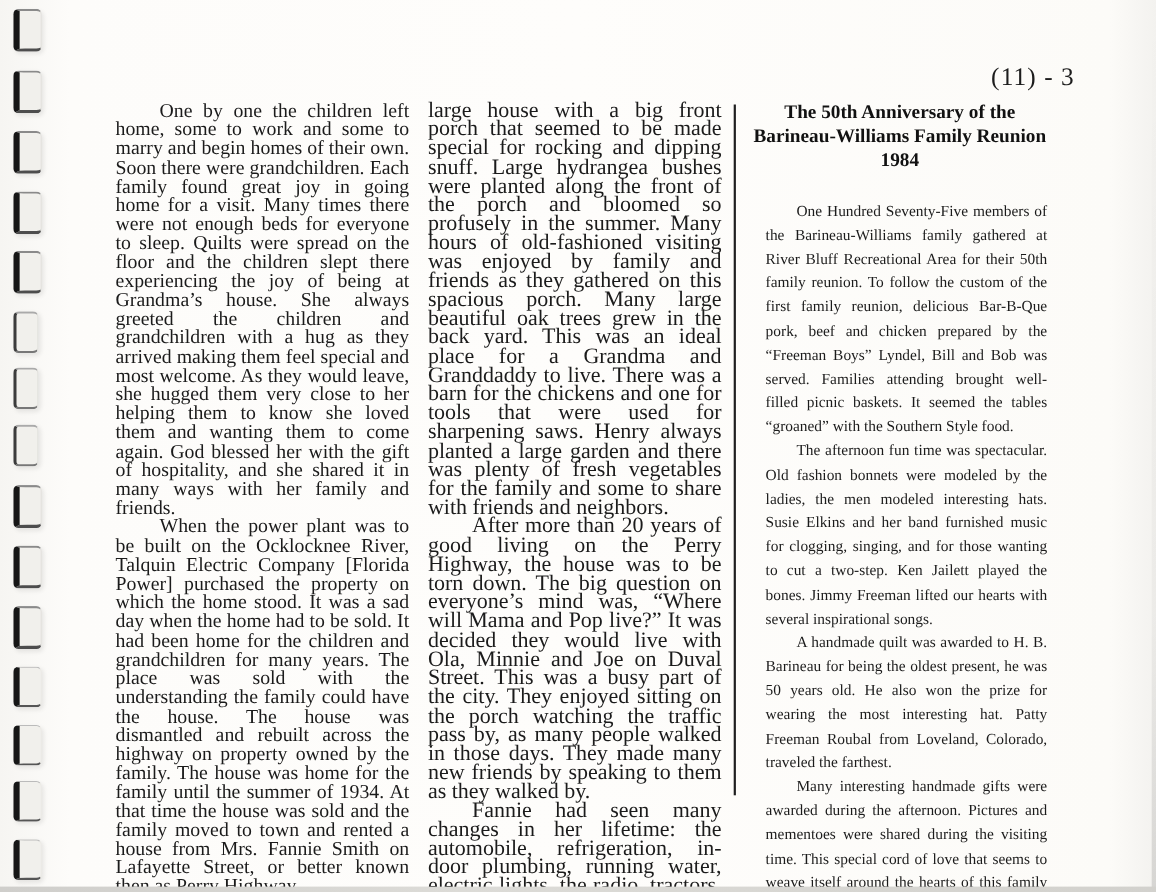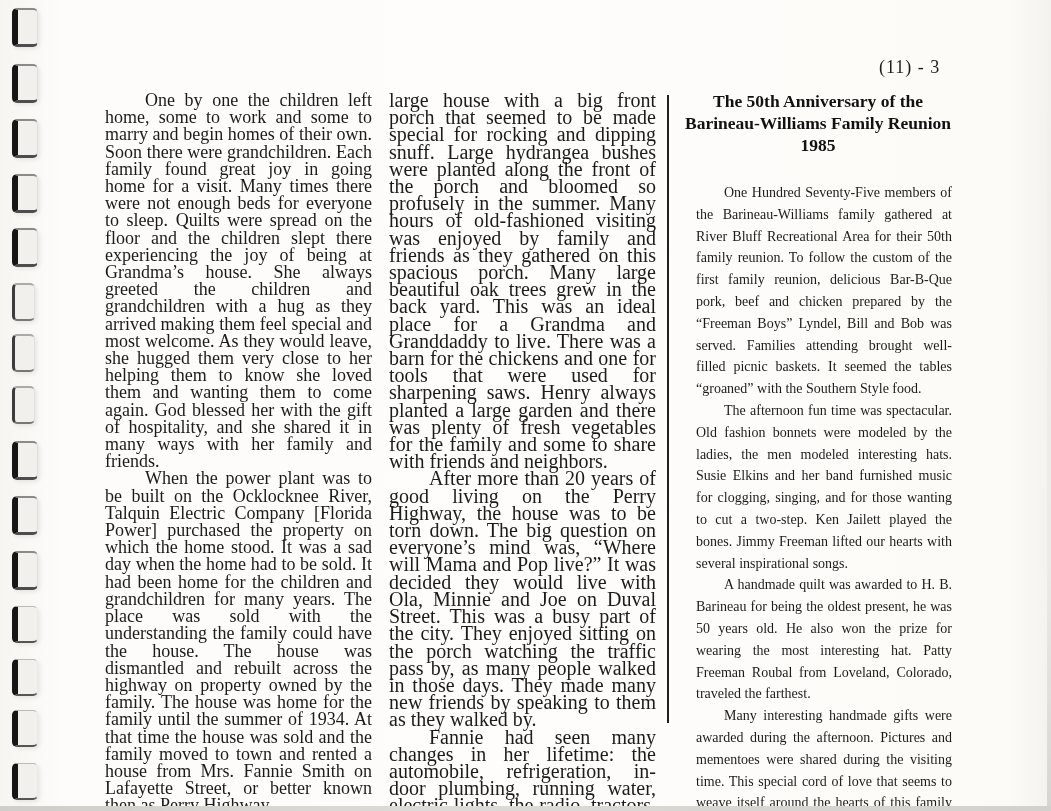--- a/index.html
+++ b/index.html
@@ -36,22 +36,22 @@
     border-bottom: 2px solid #777;
   }
   .hole.barlike {
     border-top: 1px solid #bbb;
     border-bottom: 2px solid #555;
     border-right: 1px solid #eceae6;
   }
   .page-number {
     position: absolute;
     top: 57px;
-    left: 879px;
-    font-size: 18px;
+    left: 901px;
+    font-size: 23px;
     letter-spacing: 1px;
     color: #1d1d1d;
   }
   .col {
     position: absolute;
     top: 92px;
     text-align: justify;
   }
   .col p {
     margin: 0;
@@ -127,21 +127,21 @@
 
   <div class="col col2">
     <p class="no-indent">large house with a big front porch that seemed to be made special for rocking and dipping snuff.  Large hydrangea bushes were planted along the front of the porch and bloomed so profusely in the summer.  Many hours of old-fashioned visiting was enjoyed by family and friends as they gathered on this spacious porch.  Many large beautiful oak trees grew in the back yard.  This was an ideal place for a Grandma and Granddaddy to live. There was a barn for the chickens and one for tools that were used for sharpening saws.  Henry always planted a large garden and there was plenty of fresh vegetables for the family and some to share with friends and neighbors.</p>
     <p>After more than 20 years of good living on the Perry Highway, the house was to be torn down.  The big question on everyone’s mind was, “Where will Mama and Pop live?”  It was decided they would live with Ola, Minnie and Joe on Duval Street.  This was a busy part of the city. They enjoyed sitting on the porch watching the traffic pass by, as many people walked in those days.  They made many new friends by speaking to them as they walked by.</p>
     <p>Fannie had seen many changes in her lifetime: the automobile, refrigeration, in-door plumbing, running water, electric lights, the radio, tractors, lawn mowers, telephone and airplanes.  Even raising children is different, you no longer raise them to the tune of a “hickory stick.”</p>
   </div>
 
   <div class="divider"></div>
 
   <div class="col col3">
-    <h2>The 50th Anniversary of the Barineau-Williams Family Reunion 1985</h2>
+    <h2>The 50th Anniversary of the Barineau-Williams Family Reunion 1984</h2>
     <p>One Hundred Seventy-Five members of the Barineau-Williams family gathered at River Bluff Recreational Area for their 50th family reunion.  To follow the custom of the first family reunion, delicious Bar-B-Que pork, beef and chicken prepared by the “Freeman Boys” Lyndel, Bill and Bob was served.  Families attending brought well-filled picnic baskets.  It seemed the tables “groaned” with the Southern Style food.</p>
     <p>The afternoon fun time was spectacular. Old fashion bonnets were modeled by the ladies, the men modeled interesting hats.  Susie Elkins and her band furnished music for clogging, singing, and for those wanting to cut a two-step. Ken Jailett played the bones.  Jimmy Freeman lifted our hearts with several inspirational songs.</p>
     <p>A handmade quilt was awarded to H. B. Barineau for being the oldest present, he was 50 years old.  He also won the prize for wearing the most interesting hat.  Patty Freeman Roubal from Loveland, Colorado, traveled the farthest.</p>
     <p>Many interesting handmade gifts were awarded during the afternoon.  Pictures and mementoes were shared during the visiting time. This special cord of love that seems to weave itself around the hearts of this family was present on this day of special celebration.  Each person left feeling that it was “Good to be part of this great celebration.”</p>
   </div>
 
   <div class="right-edge"></div>
   <div class="bottom-edge"></div>
 </div>
 

